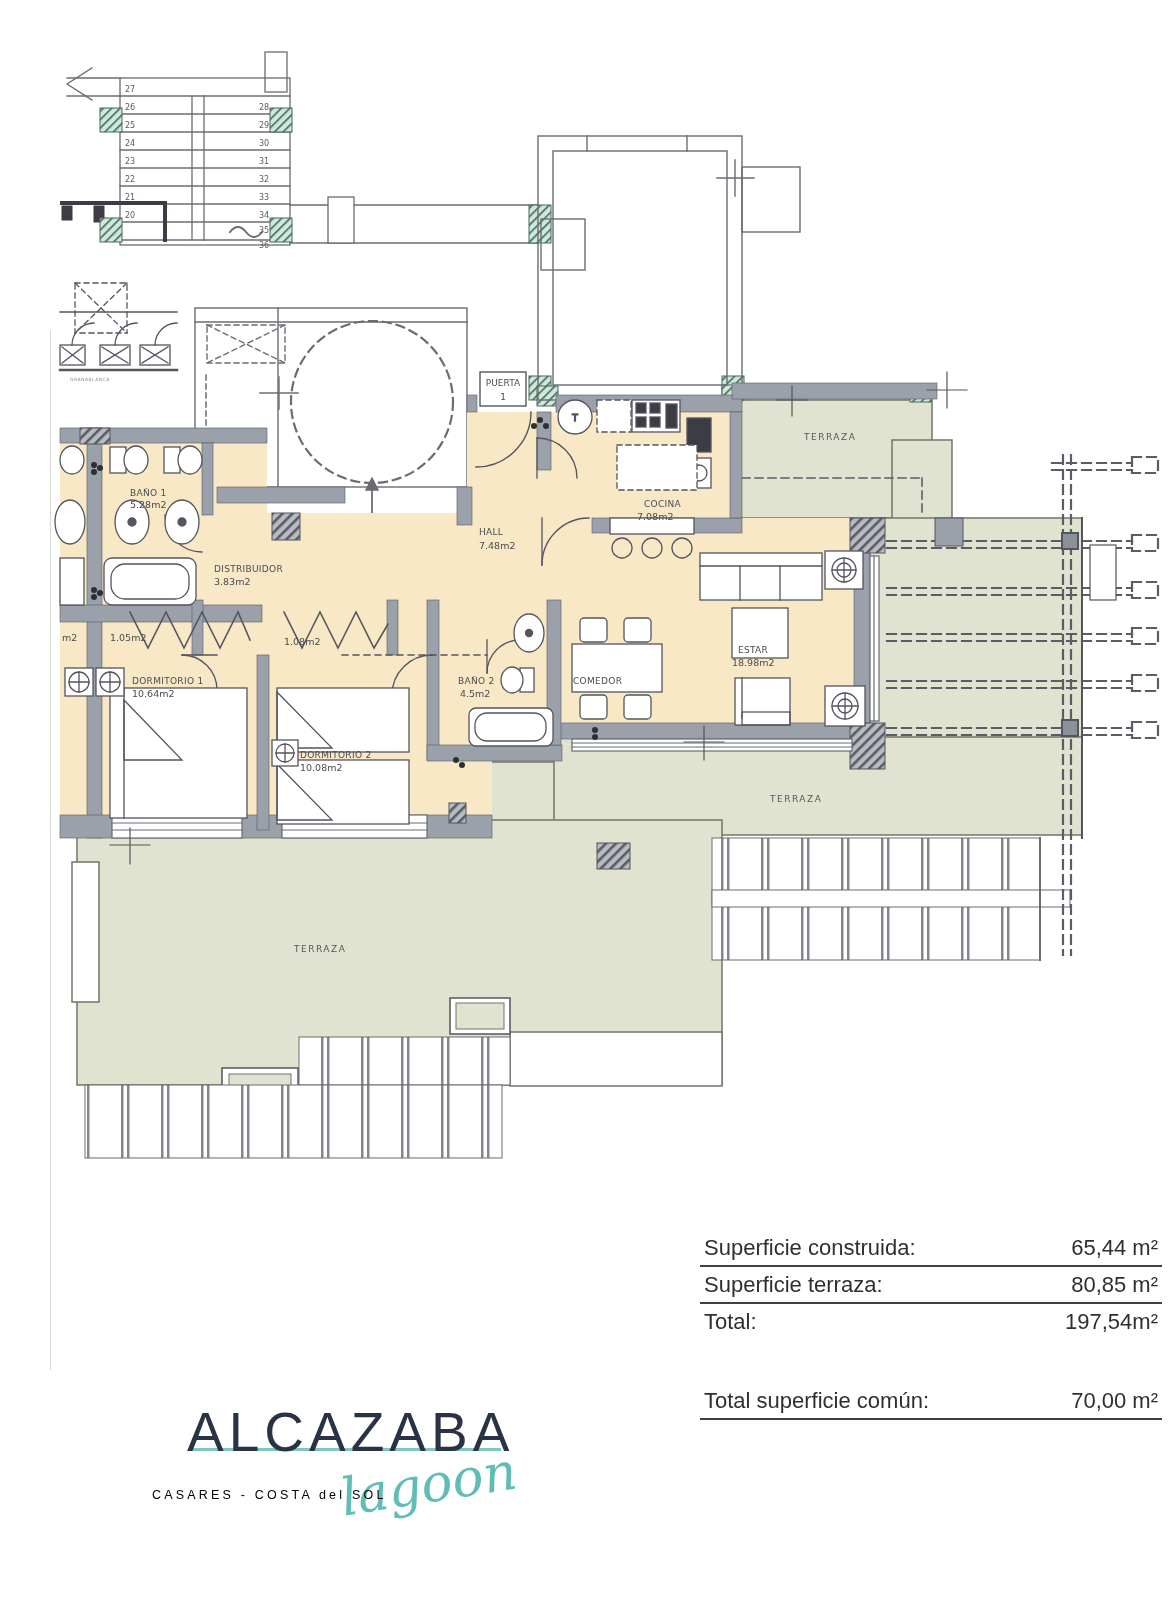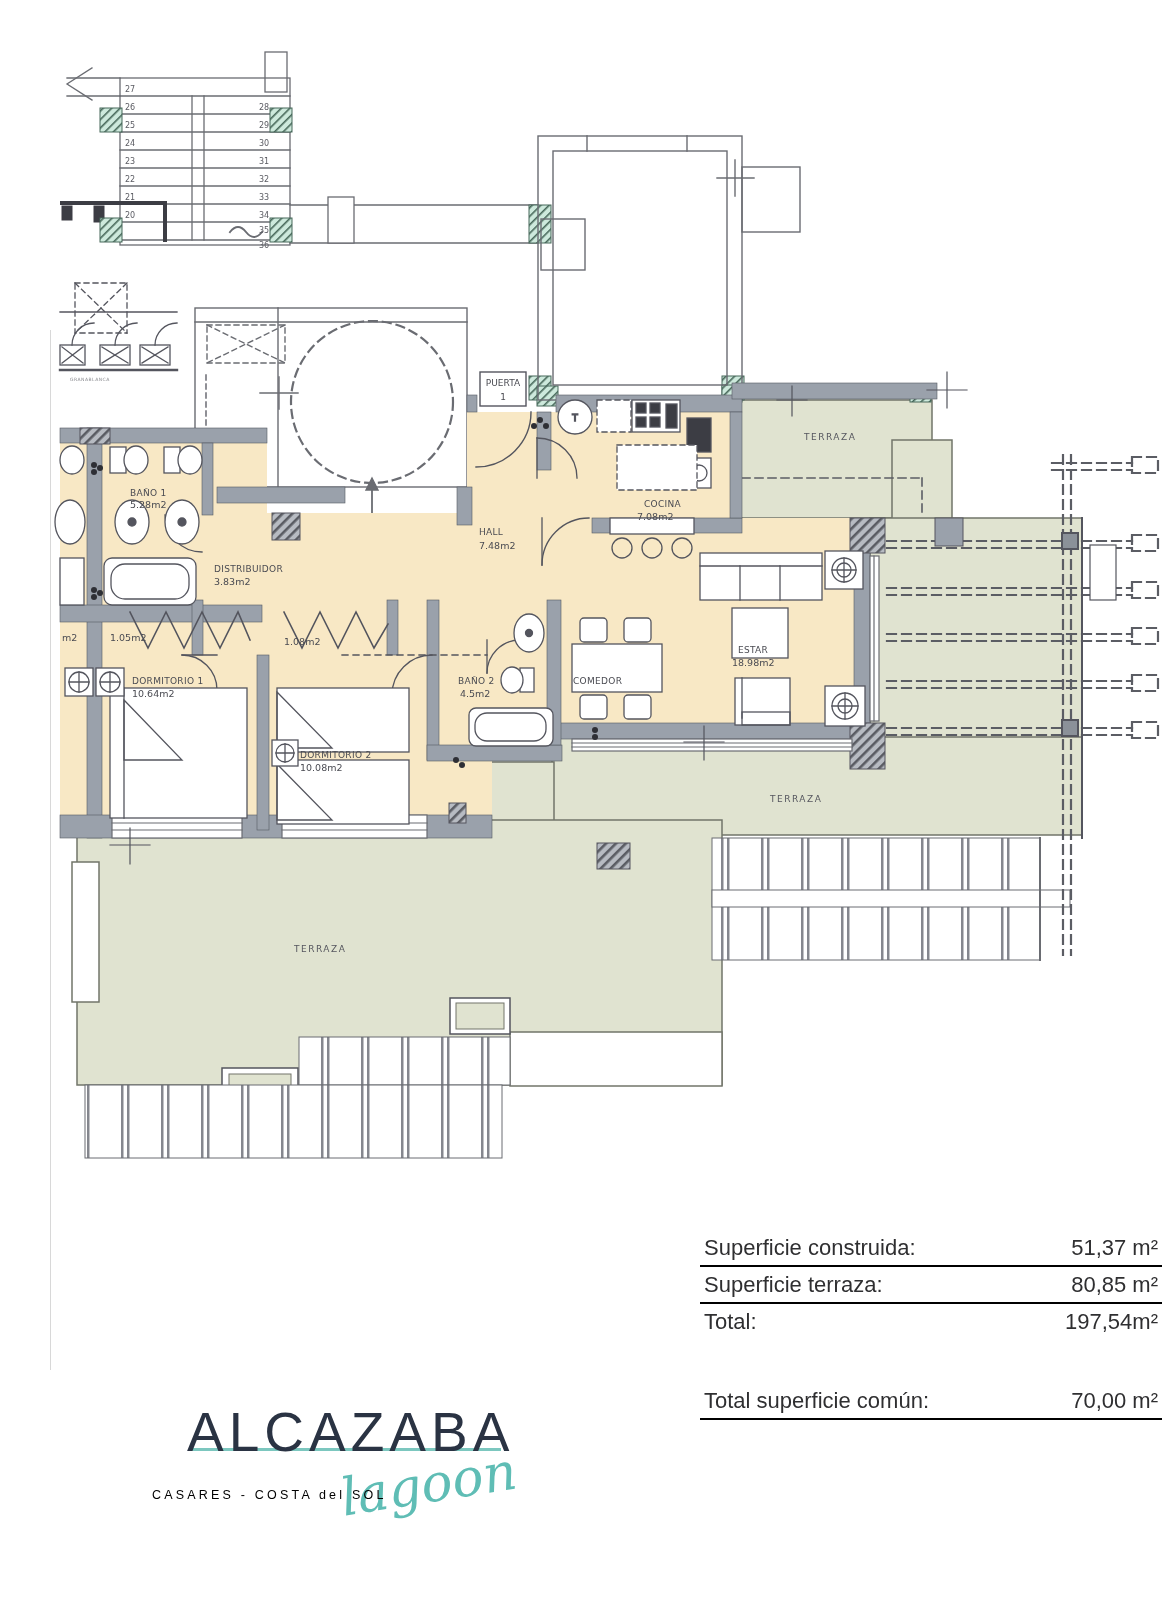--- a/index.html
+++ b/index.html
@@ -9,21 +9,21 @@
   .plan-label{font-size:9px;letter-spacing:.3px;}
   .plan-area{font-size:9.5px;}
   .stair-num{font-size:8px;fill:#5a5b62;}
   .terr-label{font-size:9px;letter-spacing:1.5px;fill:#55565e;}
   .micro{font-size:4.5px;fill:#8a8b90;letter-spacing:.5px;}
   
   #summary{position:absolute;left:668px;top:1230px;width:462px;color:#2f2f31;
            font-family:"Liberation Sans","DejaVu Sans",sans-serif;font-size:22px;}
   .srow{display:flex;justify-content:space-between;align-items:flex-end;
         padding:5px 4px 4px 4px;}
-  .srow.lined{border-bottom:2px solid #000000;}
+  .srow.lined{border-bottom:2px solid #404040;}
   .srow .val{white-space:nowrap;}
   .sgap{height:44px;}
   
   #logo{position:absolute;left:0;top:1392px;width:560px;height:200px;}
   #brand{position:absolute;left:155px;top:8px;font-size:55px;letter-spacing:5px;
          color:#2a3343;font-family:"Liberation Sans","DejaVu Sans",sans-serif;font-weight:500;}
   #brandline{position:absolute;left:157px;top:56px;width:312px;height:2.5px;background:#7cc7bf;}
   #script{position:absolute;left:308px;top:62px;font-size:52px;color:#5fbdb5;
           font-family:"DejaVu Serif",serif;font-style:italic;transform:rotate(-9deg);}
   #tagline{position:absolute;left:120px;top:96px;font-size:12.5px;letter-spacing:3.2px;color:#000000;
@@ -439,21 +439,21 @@
     <text class="terr-label" x="772" y="440">TERRAZA</text>
     <text class="terr-label" x="738" y="802">TERRAZA</text>
     <text class="terr-label" x="262" y="952">TERRAZA</text>
   </g>
 </svg>
 
 
 <div id="summary">
   <div class="srow lined">
     <span>Superficie construida:</span>
-    <span class="val">51,37 m²</span>
+    <span class="val">65,44 m²</span>
   </div>
   <div class="srow lined">
     <span>Superficie terraza:</span>
     <span class="val">80,85 m²</span>
   </div>
   <div class="srow">
     <span>Total:</span>
     <span class="val">197,54m²</span>
   </div>
   <div class="sgap"></div>

